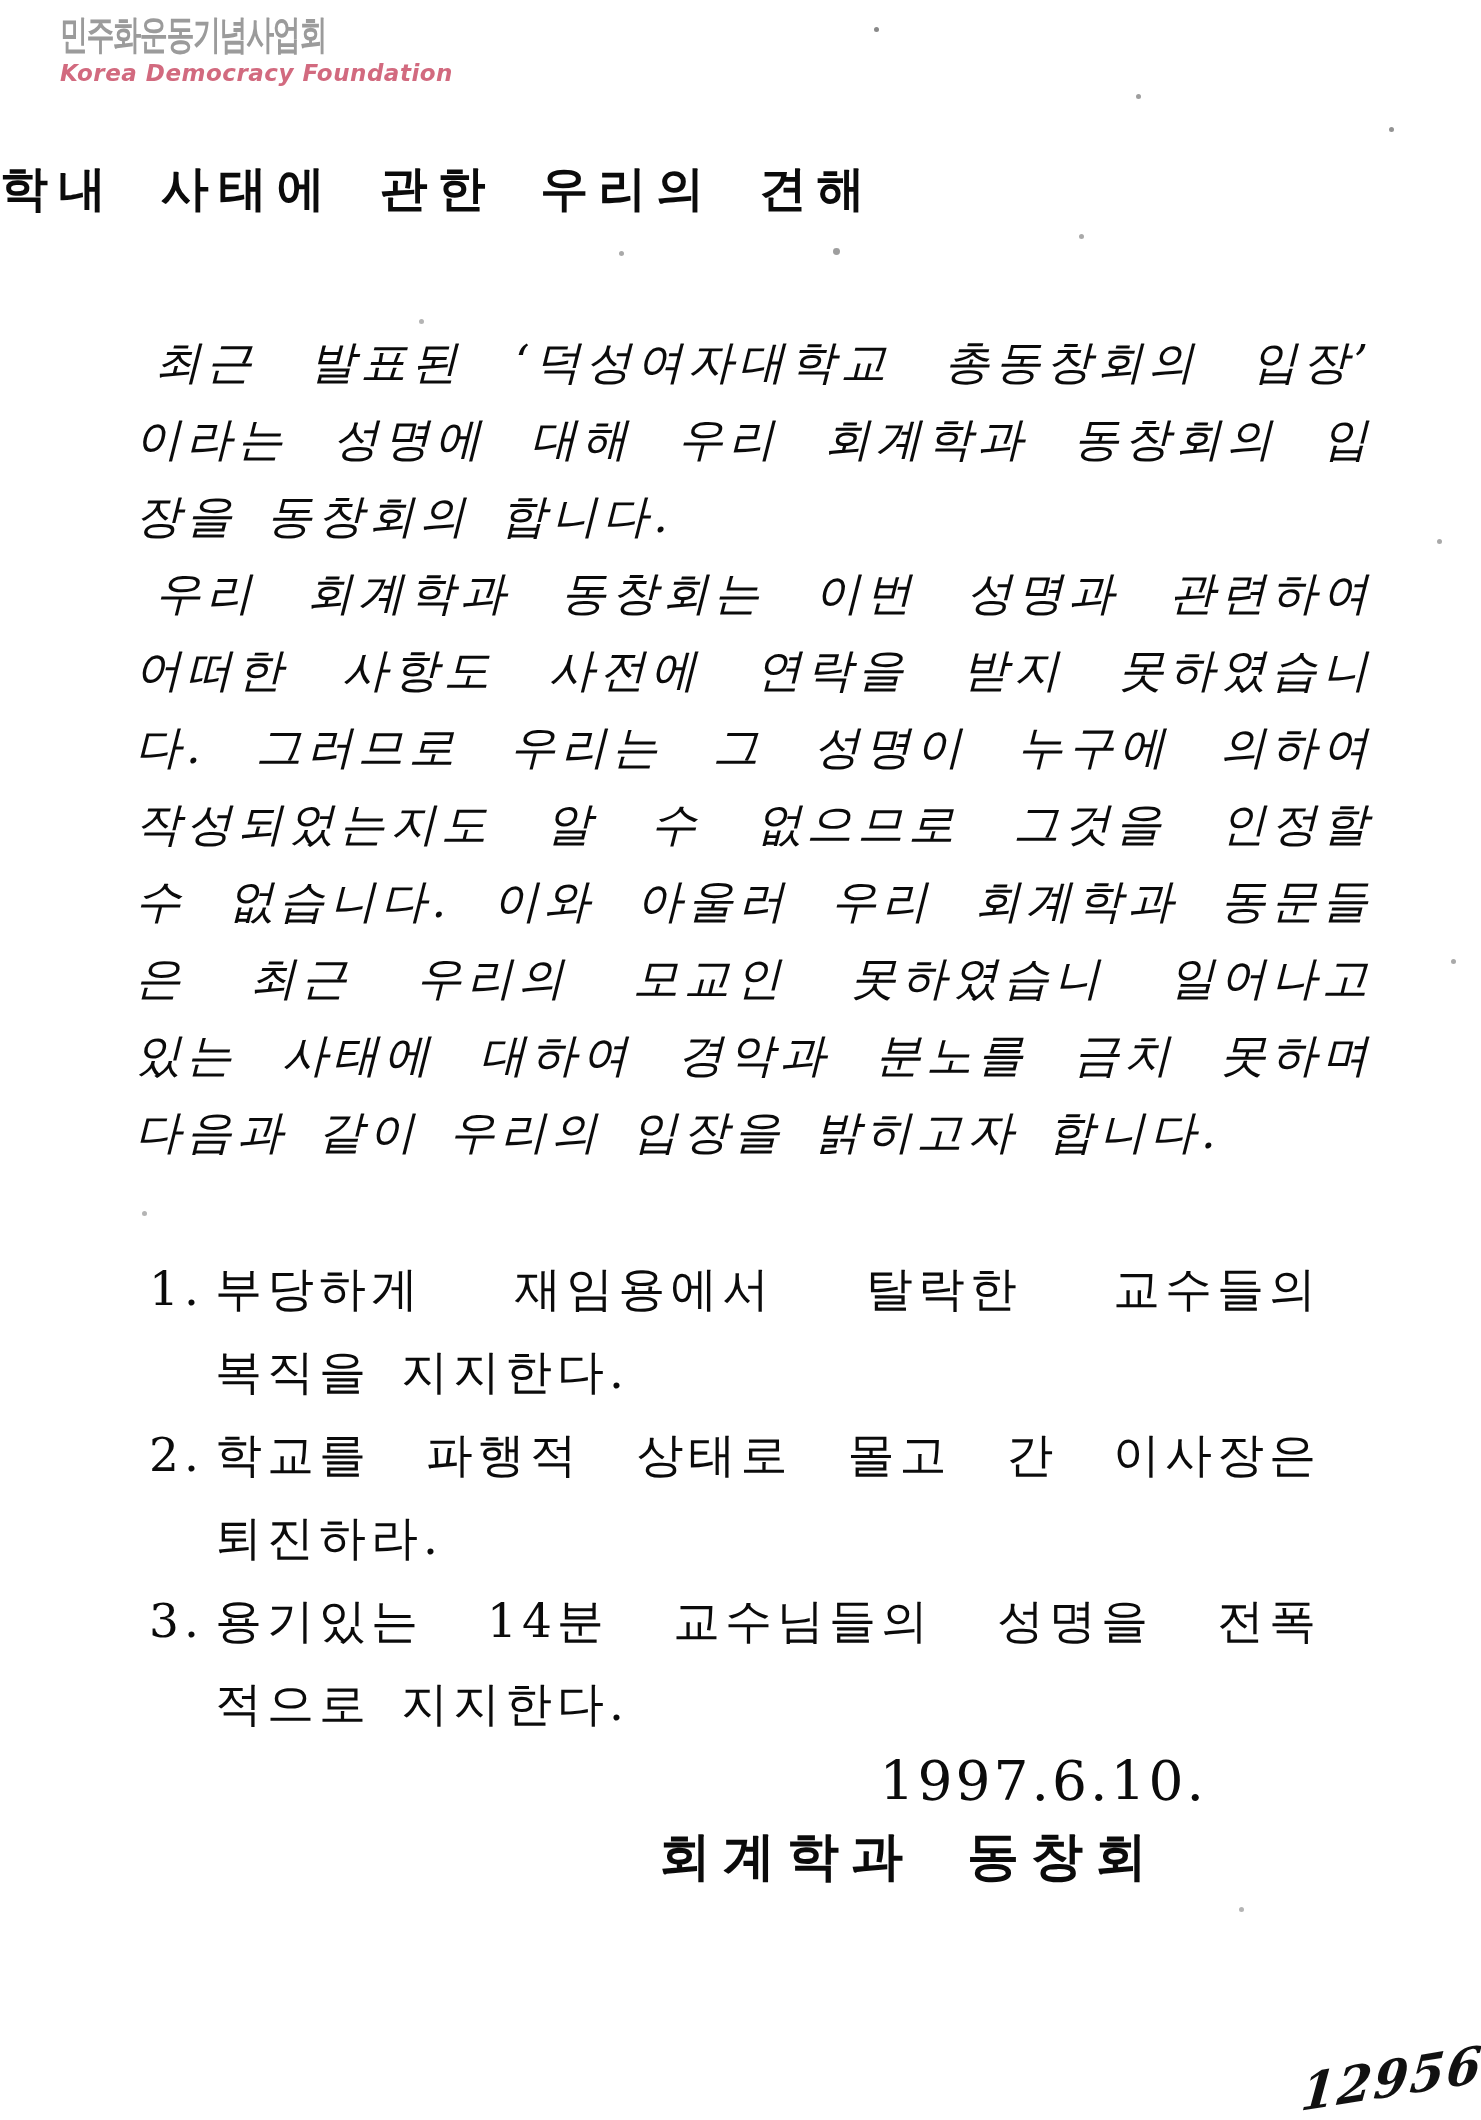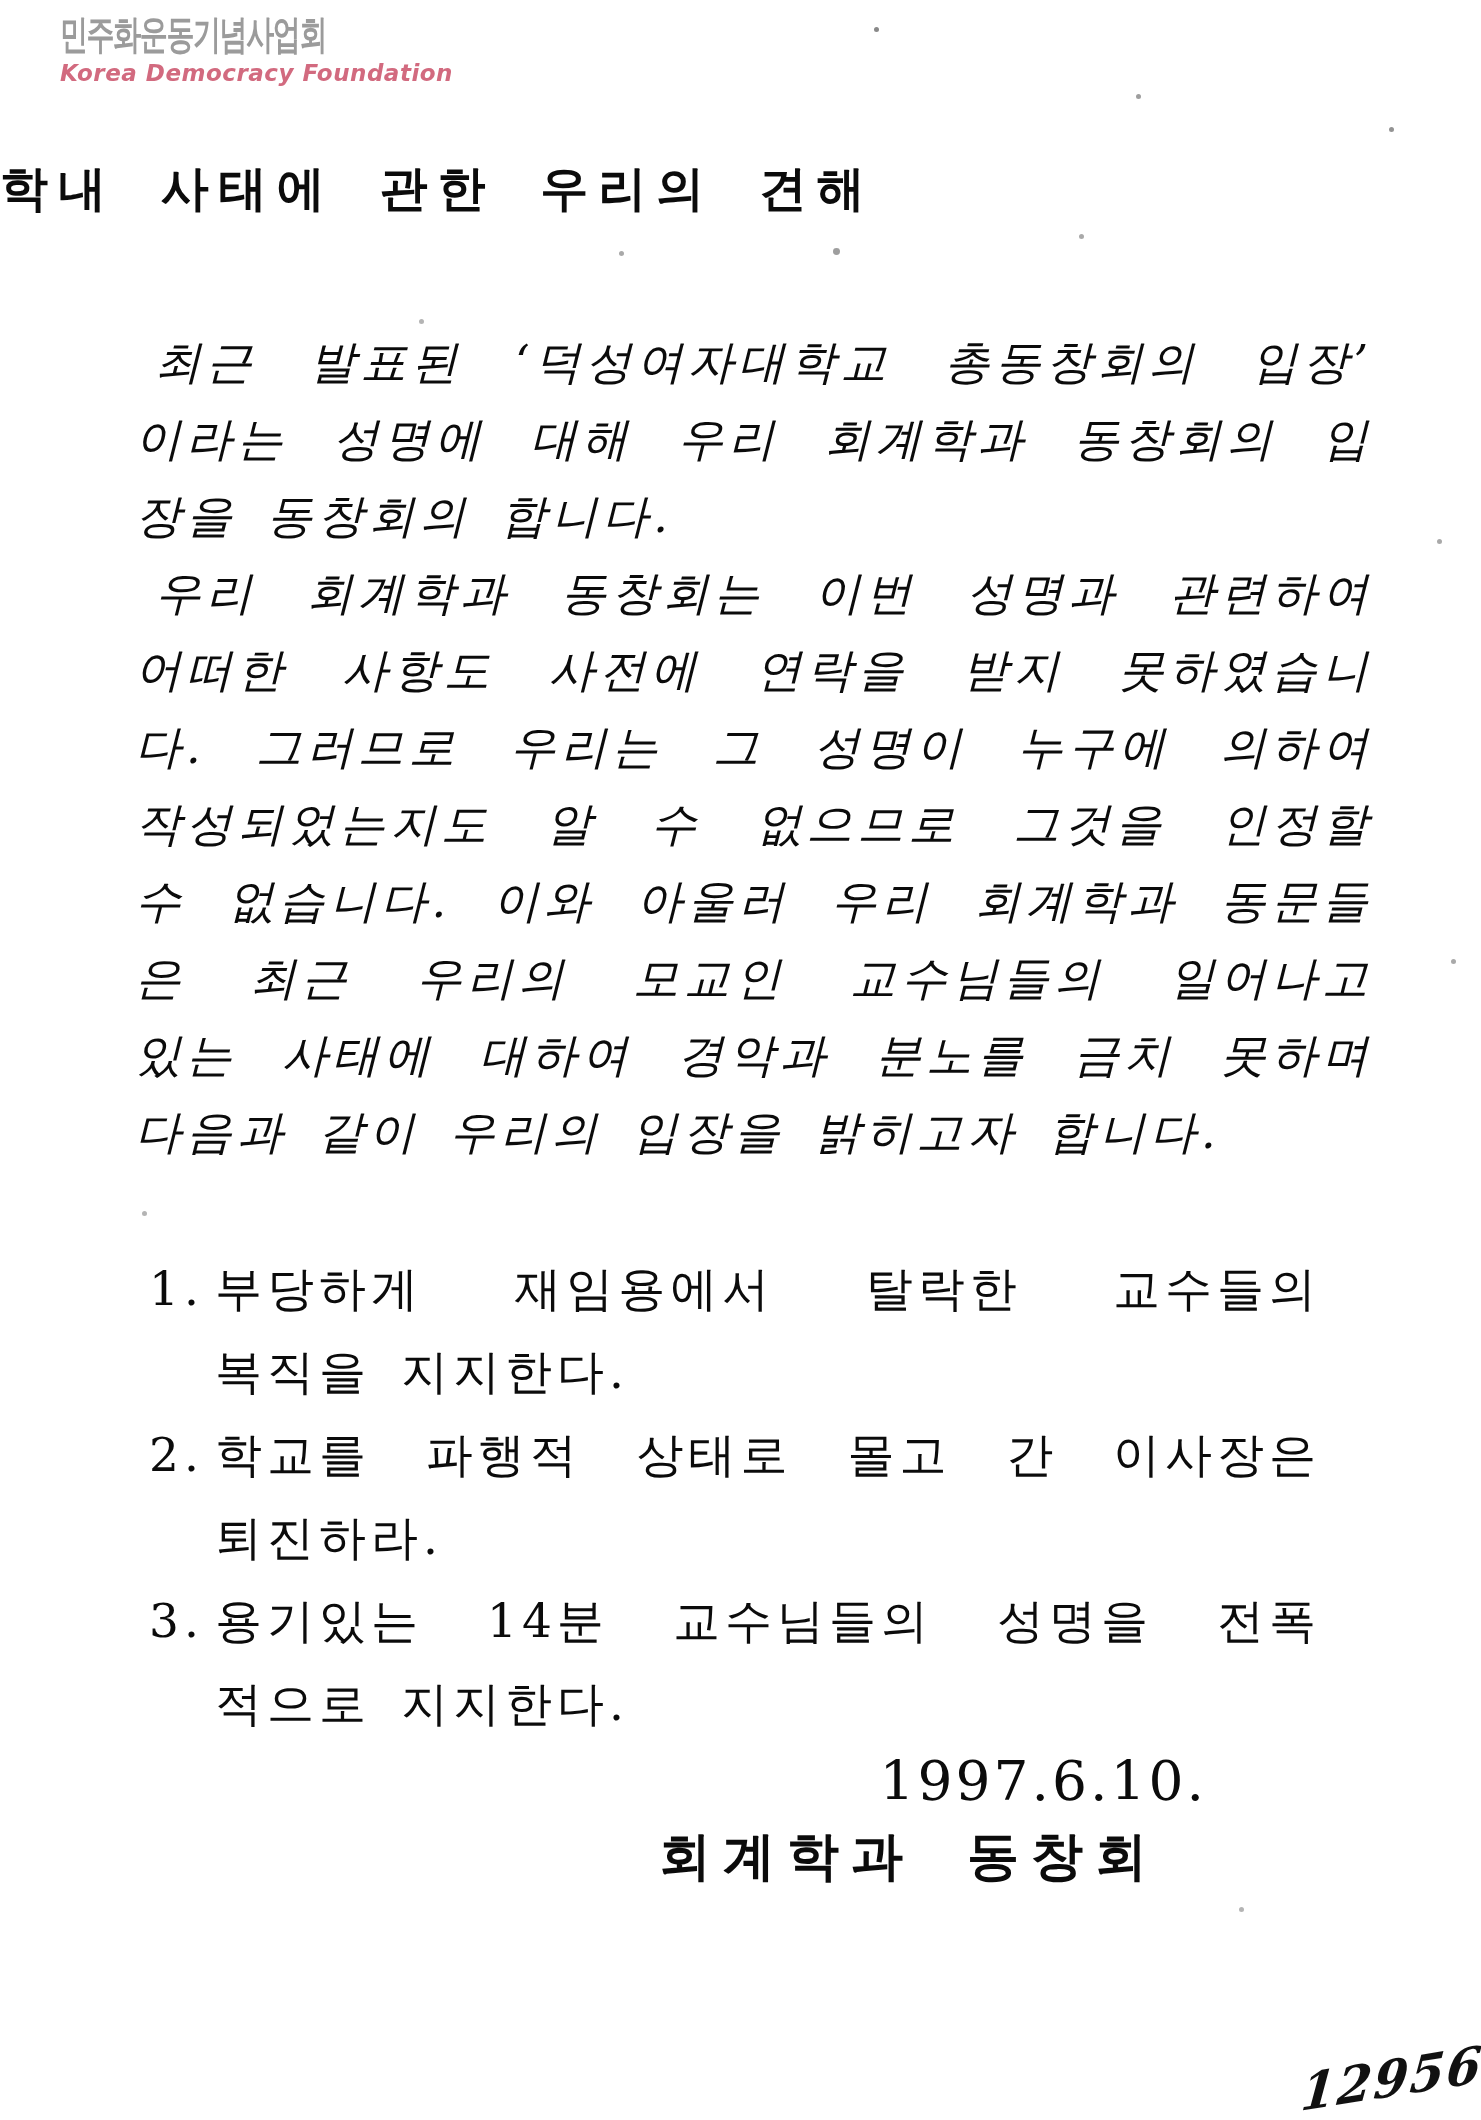--- a/index.html
+++ b/index.html
@@ -151,21 +151,21 @@
           <div class="line first">최근 발표된 ‘덕성여자대학교 총동창회의 입장’</div>
           <div class="line">이라는 성명에 대해 우리 회계학과 동창회의 입</div>
           <div class="line last">장을 동창회의 합니다.</div>
         </div>
         <div class="para">
           <div class="line first">우리 회계학과 동창회는 이번 성명과 관련하여</div>
           <div class="line">어떠한 사항도 사전에 연락을 받지 못하였습니</div>
           <div class="line">다. 그러므로 우리는 그 성명이 누구에 의하여</div>
           <div class="line">작성되었는지도 알 수 없으므로 그것을 인정할</div>
           <div class="line">수 없습니다. 이와 아울러 우리 회계학과 동문들</div>
-          <div class="line">은 최근 우리의 모교인 교수님들의 일어나고</div>
+          <div class="line">은 최근 우리의 모교인 못하였습니 일어나고</div>
           <div class="line">있는 사태에 대하여 경악과 분노를 금치 못하며</div>
           <div class="line last">다음과 같이 우리의 입장을 밝히고자 합니다.</div>
         </div>
       </div>
 
     <div class="demands">
         <div class="demand">
           <div class="demand-num">1.</div>
           <div class="demand-text">
             <div class="dline">부당하게 재임용에서 탈락한 교수들의</div>

